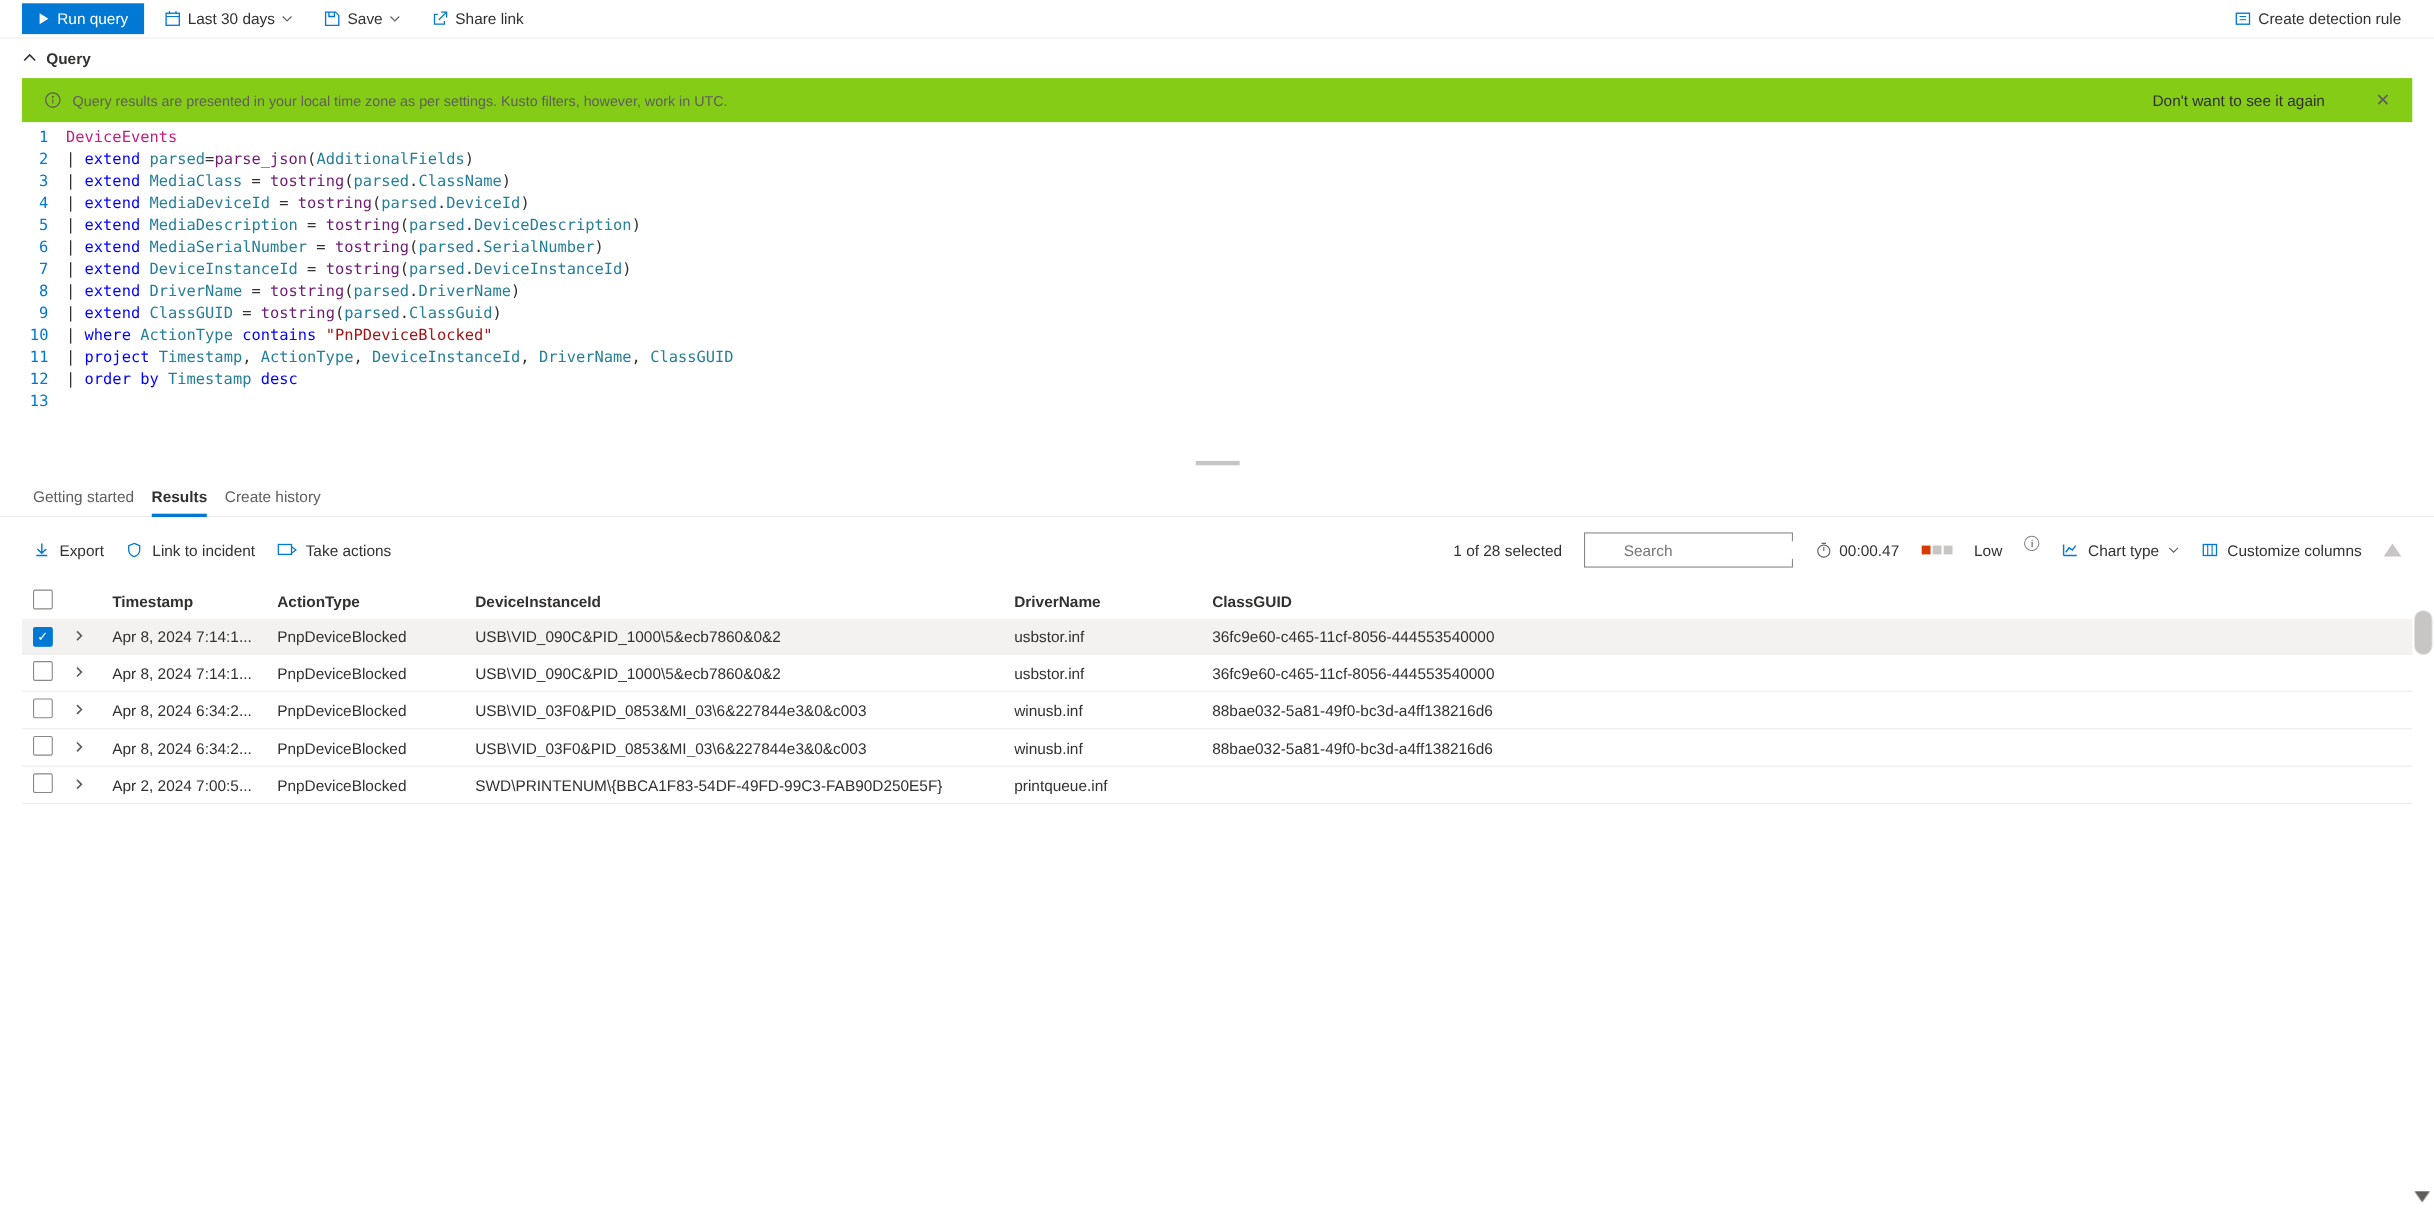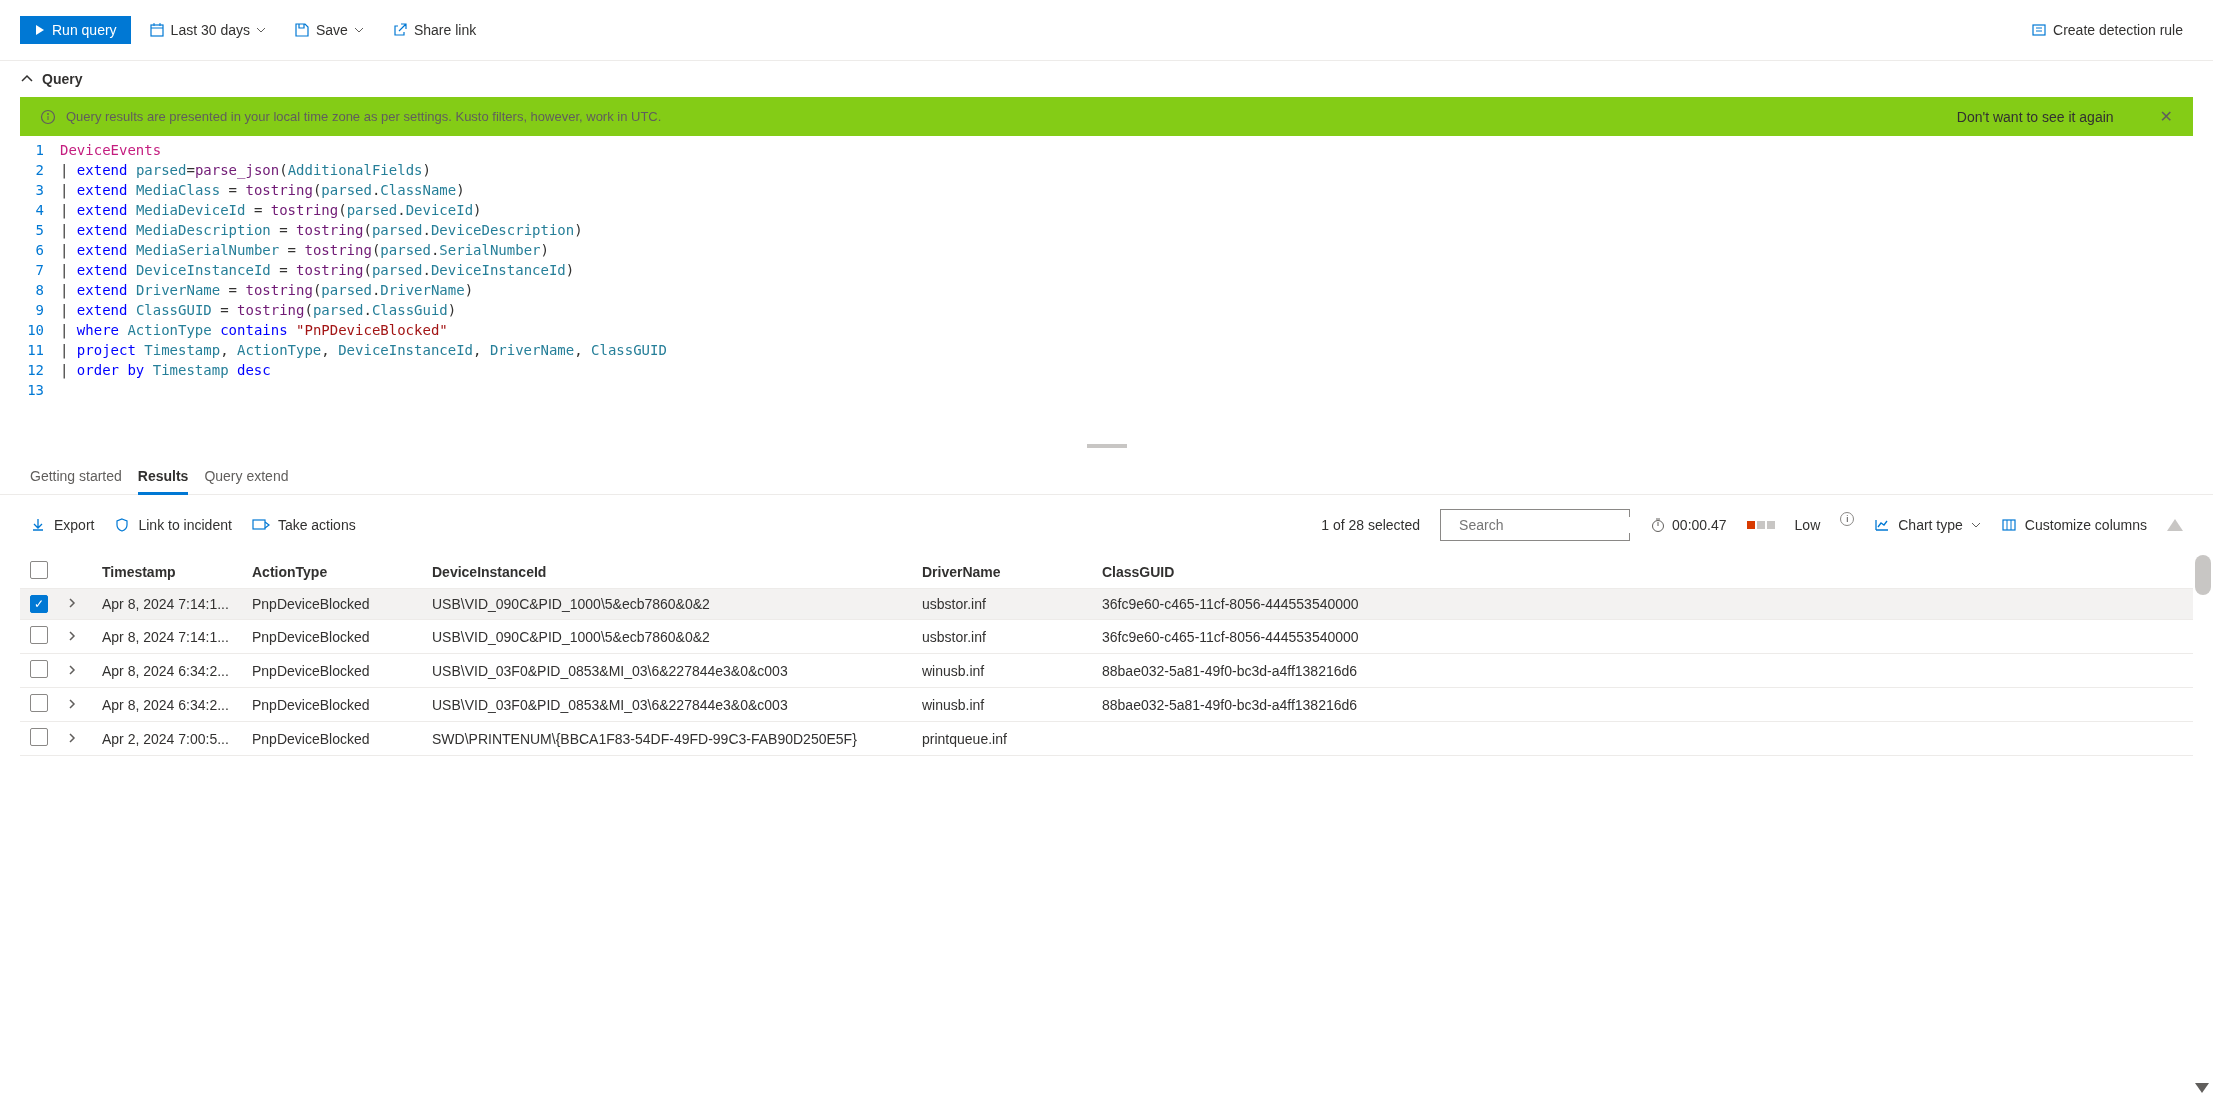--- a/index.html
+++ b/index.html
@@ -1,18 +1,18 @@
 <!DOCTYPE html>
 <html><head>
 <meta charset="utf-8">
 <style>
   * { box-sizing: border-box; margin: 0; padding: 0; }
   body { font-family: "Segoe UI", sans-serif; font-size: 14px; color: #323130; background: #fff; overflow-x: hidden; }
   
-  .toolbar { display: flex; align-items: center; padding: 16px 20px; gap: 8px; border-bottom: 1px solid #edebe9; }
+  .toolbar { display: flex; align-items: center; padding: 3px 20px; gap: 8px; border-bottom: 1px solid #edebe9; }
   .btn-primary { background: #0078d4; color: #fff; border: none; padding: 6px 14px; display: flex; align-items: center; gap: 6px; font-size: 14px; cursor: pointer; }
   .btn-primary svg { fill: #fff; }
   .tool-item { display: flex; align-items: center; gap: 6px; padding: 6px 10px; cursor: pointer; color: #323130; }
   .tool-item svg { stroke: #0078d4; fill: none; }
   .tool-item.right { margin-left: auto; }
   .chevron-sm { width: 10px; height: 10px; }
   
   .section-header { display: flex; align-items: center; gap: 8px; padding: 10px 20px; font-weight: 600; }
   .section-header svg { stroke: #323130; fill: none; }
   
@@ -39,21 +39,21 @@
   
   .tabs { display: flex; gap: 16px; padding: 8px 30px 0 30px; border-bottom: 1px solid #edebe9; }
   .tab { padding: 8px 0 10px 0; cursor: pointer; color: #605e5c; position: relative; }
   .tab.active { color: #323130; font-weight: 600; }
   .tab.active::after { content: ""; position: absolute; left: 0; right: 0; bottom: -1px; height: 3px; background: #0078d4; }
   
   .results-toolbar { display: flex; align-items: center; padding: 14px 30px; gap: 20px; }
   .rt-item { display: flex; align-items: center; gap: 8px; cursor: pointer; }
   .rt-item svg { stroke: #0078d4; fill: none; }
   .rt-spacer { flex: 1; }
-  .search-box { border: 1px solid #8a8886; display: flex; align-items: center; padding: 4px 10px; width: 190px; height: 32px; gap: 8px; }
+  .search-box { border: 1px solid #8a8886; display: flex; align-items: center; padding: 4px 27px; width: 190px; height: 32px; gap: 8px; }
   .search-box input { border: none; outline: none; flex: 1; font-size: 14px; }
   .timer { display: flex; align-items: center; gap: 6px; }
   .sev-bars { display: flex; gap: 2px; align-items: center; }
   .sev-bars span { width: 8px; height: 8px; }
   .sev-bars .b1 { background: #d83b01; }
   .sev-bars .b2 { background: #c8c6c4; }
   .sev-bars .b3 { background: #c8c6c4; }
   .info-dot { width: 14px; height: 14px; border: 1px solid #8a8886; border-radius: 50%; font-size: 9px; display: inline-flex; align-items: center; justify-content: center; position: relative; top: -6px; }
   .tri-up { width: 0; height: 0; border-left: 8px solid transparent; border-right: 8px solid transparent; border-bottom: 12px solid #c8c6c4; }
   
@@ -151,21 +151,21 @@
       <div>13</div>
     </div>
   <div class="code" id="code"><div><span class="tk-tbl">DeviceEvents</span></div><div><span class="tk-p">| </span><span class="tk-kw">extend </span><span class="tk-col">parsed</span><span class="tk-op">=</span><span class="tk-fn">parse_json</span><span class="tk-p">(</span><span class="tk-col">AdditionalFields</span><span class="tk-p">)</span></div><div><span class="tk-p">| </span><span class="tk-kw">extend </span><span class="tk-col">MediaClass</span><span class="tk-op"> = </span><span class="tk-fn">tostring</span><span class="tk-p">(</span><span class="tk-col">parsed</span><span class="tk-p">.</span><span class="tk-fld">ClassName</span><span class="tk-p">)</span></div><div><span class="tk-p">| </span><span class="tk-kw">extend </span><span class="tk-col">MediaDeviceId</span><span class="tk-op"> = </span><span class="tk-fn">tostring</span><span class="tk-p">(</span><span class="tk-col">parsed</span><span class="tk-p">.</span><span class="tk-fld">DeviceId</span><span class="tk-p">)</span></div><div><span class="tk-p">| </span><span class="tk-kw">extend </span><span class="tk-col">MediaDescription</span><span class="tk-op"> = </span><span class="tk-fn">tostring</span><span class="tk-p">(</span><span class="tk-col">parsed</span><span class="tk-p">.</span><span class="tk-fld">DeviceDescription</span><span class="tk-p">)</span></div><div><span class="tk-p">| </span><span class="tk-kw">extend </span><span class="tk-col">MediaSerialNumber</span><span class="tk-op"> = </span><span class="tk-fn">tostring</span><span class="tk-p">(</span><span class="tk-col">parsed</span><span class="tk-p">.</span><span class="tk-fld">SerialNumber</span><span class="tk-p">)</span></div><div><span class="tk-p">| </span><span class="tk-kw">extend </span><span class="tk-col">DeviceInstanceId</span><span class="tk-op"> = </span><span class="tk-fn">tostring</span><span class="tk-p">(</span><span class="tk-col">parsed</span><span class="tk-p">.</span><span class="tk-fld">DeviceInstanceId</span><span class="tk-p">)</span></div><div><span class="tk-p">| </span><span class="tk-kw">extend </span><span class="tk-col">DriverName</span><span class="tk-op"> = </span><span class="tk-fn">tostring</span><span class="tk-p">(</span><span class="tk-col">parsed</span><span class="tk-p">.</span><span class="tk-fld">DriverName</span><span class="tk-p">)</span></div><div><span class="tk-p">| </span><span class="tk-kw">extend </span><span class="tk-col">ClassGUID</span><span class="tk-op"> = </span><span class="tk-fn">tostring</span><span class="tk-p">(</span><span class="tk-col">parsed</span><span class="tk-p">.</span><span class="tk-fld">ClassGuid</span><span class="tk-p">)</span></div><div><span class="tk-p">| </span><span class="tk-kw">where </span><span class="tk-col">ActionType</span><span class="tk-kw"> contains </span><span class="tk-str">"PnPDeviceBlocked"</span></div><div><span class="tk-p">| </span><span class="tk-kw">project </span><span class="tk-col">Timestamp</span><span class="tk-p">, </span><span class="tk-col">ActionType</span><span class="tk-p">, </span><span class="tk-col">DeviceInstanceId</span><span class="tk-p">, </span><span class="tk-col">DriverName</span><span class="tk-p">, </span><span class="tk-col">ClassGUID</span></div><div><span class="tk-p">| </span><span class="tk-kw">order by </span><span class="tk-col">Timestamp</span><span class="tk-kw"> desc</span></div><div>&nbsp;</div></div>
 </div>
 
 <div class="splitter"></div>
 
 <div class="tabs">
   <div class="tab">Getting started</div>
   <div class="tab active">Results</div>
-  <div class="tab">Query extend</div>
+  <div class="tab">Create history</div>
 </div>
 
 <div class="results-toolbar">
   <div class="rt-item">
     <svg width="16" height="16" viewBox="0 0 16 16">
         <path d="M8 2 V10 M4 7 L8 11 L12 7 M3 13 H13" stroke-width="1.3"></path>
       </svg>
     <span>Export</span>
   </div>
   <div class="rt-item">

